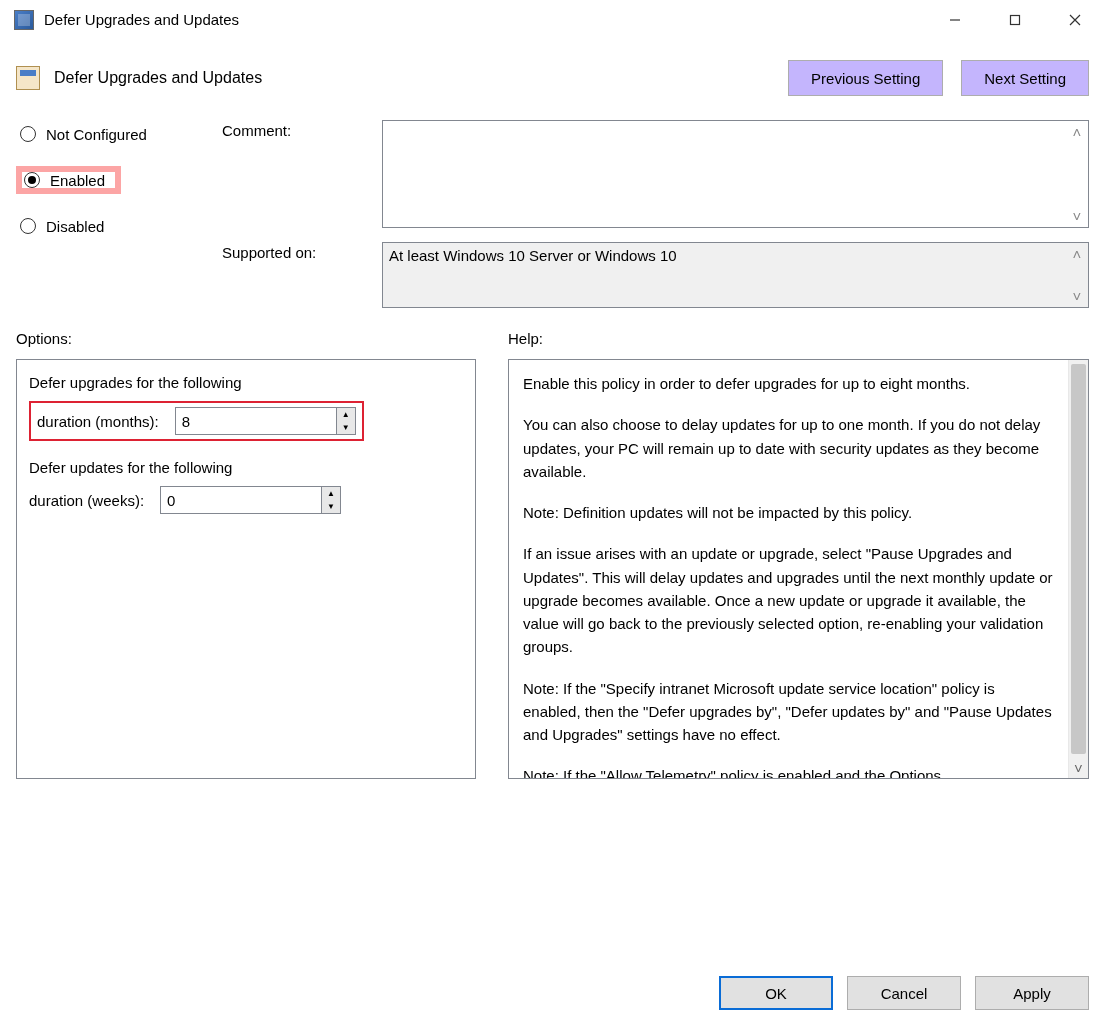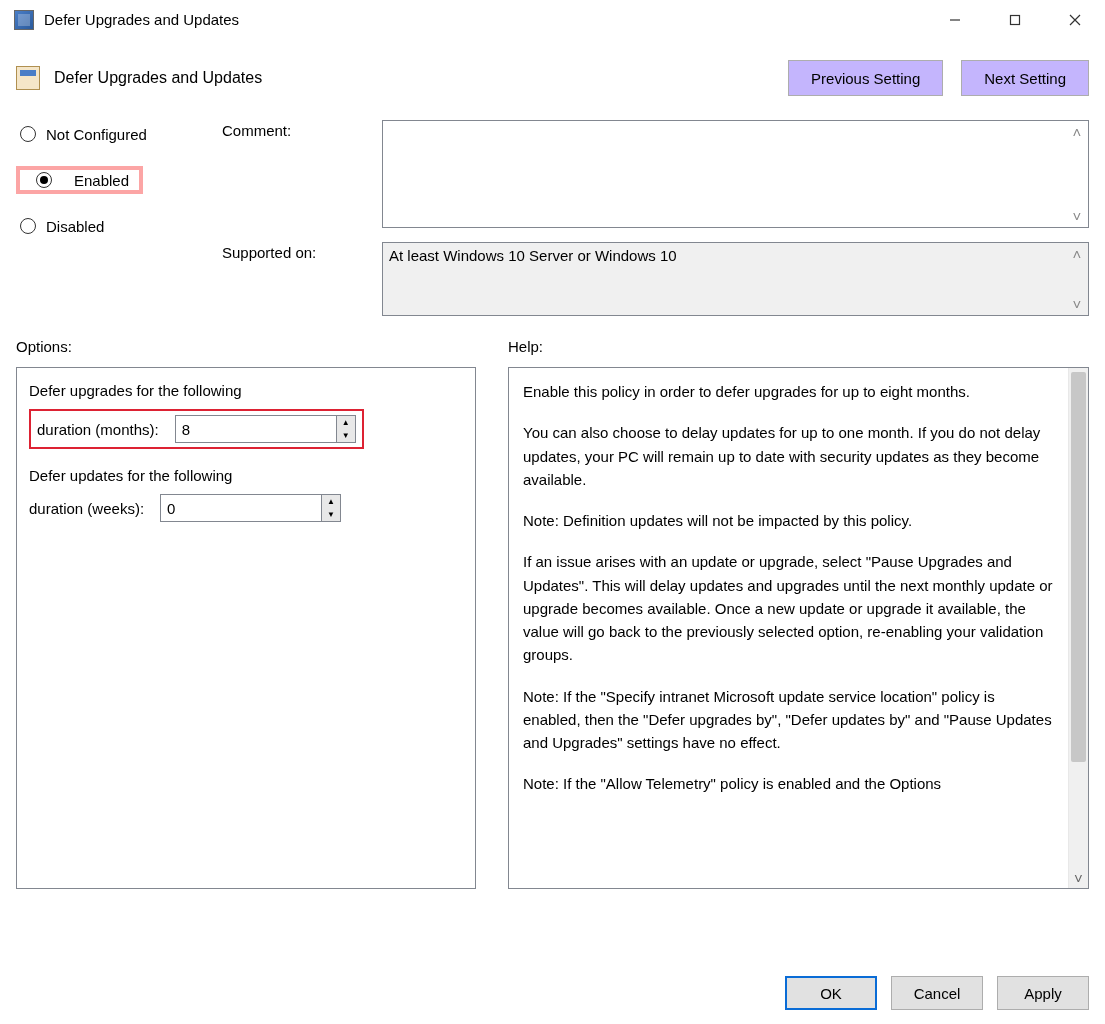--- a/index.html
+++ b/index.html
@@ -20,55 +20,55 @@
   .hdr .settingicon { width:24px; height:24px; margin-right:14px; background:#f5e6c8; border:1px solid #b09050; position:relative;}
   .hdr .settingicon::before{content:""; position:absolute; left:3px; top:3px; right:3px; height:6px; background:#4a7ec7;}
   .hdr .name { font-size:16px; }
   .hdr .spacer { flex:1; }
   .navbtn { height:36px; padding:0 22px; background:#c4b5fd; border:1px solid #adadad; margin-left:18px; cursor:default; }
 
   
   .grid1 { display:grid; grid-template-columns: 196px 150px 1fr; margin-top:24px; column-gap:10px; }
   .radios { grid-column:1; grid-row:1 / span 3; }
   .radio { display:flex; align-items:center; height:28px; margin-bottom:18px; padding:2px 4px;}
-  .radio.hot { border:4px solid #fca5a5; display:inline-flex; padding:0 10px 0 16px;gap:12px;}
+  .radio.hot { border:6px solid #fca5a5; display:inline-flex; padding:0 10px 0 2px;}
   .rcircle{ width:16px; height:16px; border:1.5px solid #333; border-radius:50%; margin-right:10px; position:relative;}
   .rcircle.checked::after{content:""; position:absolute; left:3px; top:3px; width:8px; height:8px; background:#000; border-radius:50%;}
   .lblcol{ grid-column:2; text-align:left; padding-top:2px;}
   .txtarea{ grid-column:3; border:1px solid #828790; background:#fff; height:108px; position:relative;}
-  .txtarea.ro{ background:#f0f0f0; height:74px;}
+  .txtarea.ro{ background:#f0f0f0; height:66px;}
   .txtarea .sbup, .txtarea .sbdn{position:absolute; right:2px; width:18px; height:18px; display:flex; align-items:center; justify-content:center; color:#888;}
   .txtarea .sbup{top:2px;} .txtarea .sbdn{bottom:2px;}
   .txtarea .content{ padding:4px 26px 4px 6px; color:#000;}
   .row-supported{ margin-top:14px;}
 
   
   .secgrid{ display:grid; grid-template-columns: 460px 1fr; column-gap:32px; margin-top:22px;}
   .seclabel{ margin-bottom:12px;}
-  .panel{ border:1px solid #828790; padding:14px 12px; height:522px; overflow:hidden; position:relative;}
+  .panel{ border:1px solid #828790; padding:14px 12px; height:420px; overflow:hidden; position:relative;}
   .panel.help{ padding:12px 34px 9px 14px; line-height:1.55;}
   .panel.help p{ margin:0 0 18px 0;}
   .help-scroll{position:absolute; right:0; top:0; bottom:0; width:20px; background:#f0f0f0; border-left:1px solid #e8e8e8;}
   .help-scroll .thumb{position:absolute; left:2px; right:2px; top:4px; height:390px; background:#c7c7c7; border-radius:2px;}
   .help-scroll .arr{position:absolute; left:0; right:0; height:18px; display:flex; align-items:center; justify-content:center; color:#666;}
   .help-scroll .arr.dn{bottom:0;}
 
   .opt-line{ margin-bottom:10px;}
   .opt-row{ display:flex; align-items:center; margin-bottom:18px;}
   .opt-row.hot{ border:2px solid #d23; padding:4px 6px; display:inline-flex;}
   .spin{ display:flex; align-items:stretch; height:28px; margin-left:16px;}
   .spin input{ width:162px; border:1px solid #828790; padding:2px 6px; font-size:15px;}
   .spin .btns{ display:flex; flex-direction:column; border:1px solid #828790; border-left:none;}
   .spin .btns div{ width:18px; flex:1; background:#e8e8e8; display:flex; align-items:center; justify-content:center; font-size:8px; line-height:1;}
   .chkrow{ display:flex; align-items:center; margin-top:4px;}
   .chkbox{ width:16px; height:16px; border:1.5px solid #333; margin-right:12px;}
 
   
   .footer{ position:absolute; right:16px; bottom:14px; display:flex; gap:14px;}
-  .dlgbtn{ width:92px; height:34px; background:#e1e1e1; border:1px solid #adadad;margin-top:8px; }
+  .dlgbtn{ width:114px; height:34px; background:#e1e1e1; border:1px solid #adadad;margin-top:8px; }
   .dlgbtn.primary{ border:2px solid #0a6cd6; background:#e1e1e1;}
 </style>
 </head>
 <body>
 
 <div class="titlebar">
   <div class="appicon"></div>
   <div class="title">Defer Upgrades and Updates</div>
   <div class="winbtn">
       <svg viewBox="0 0 12 12">

